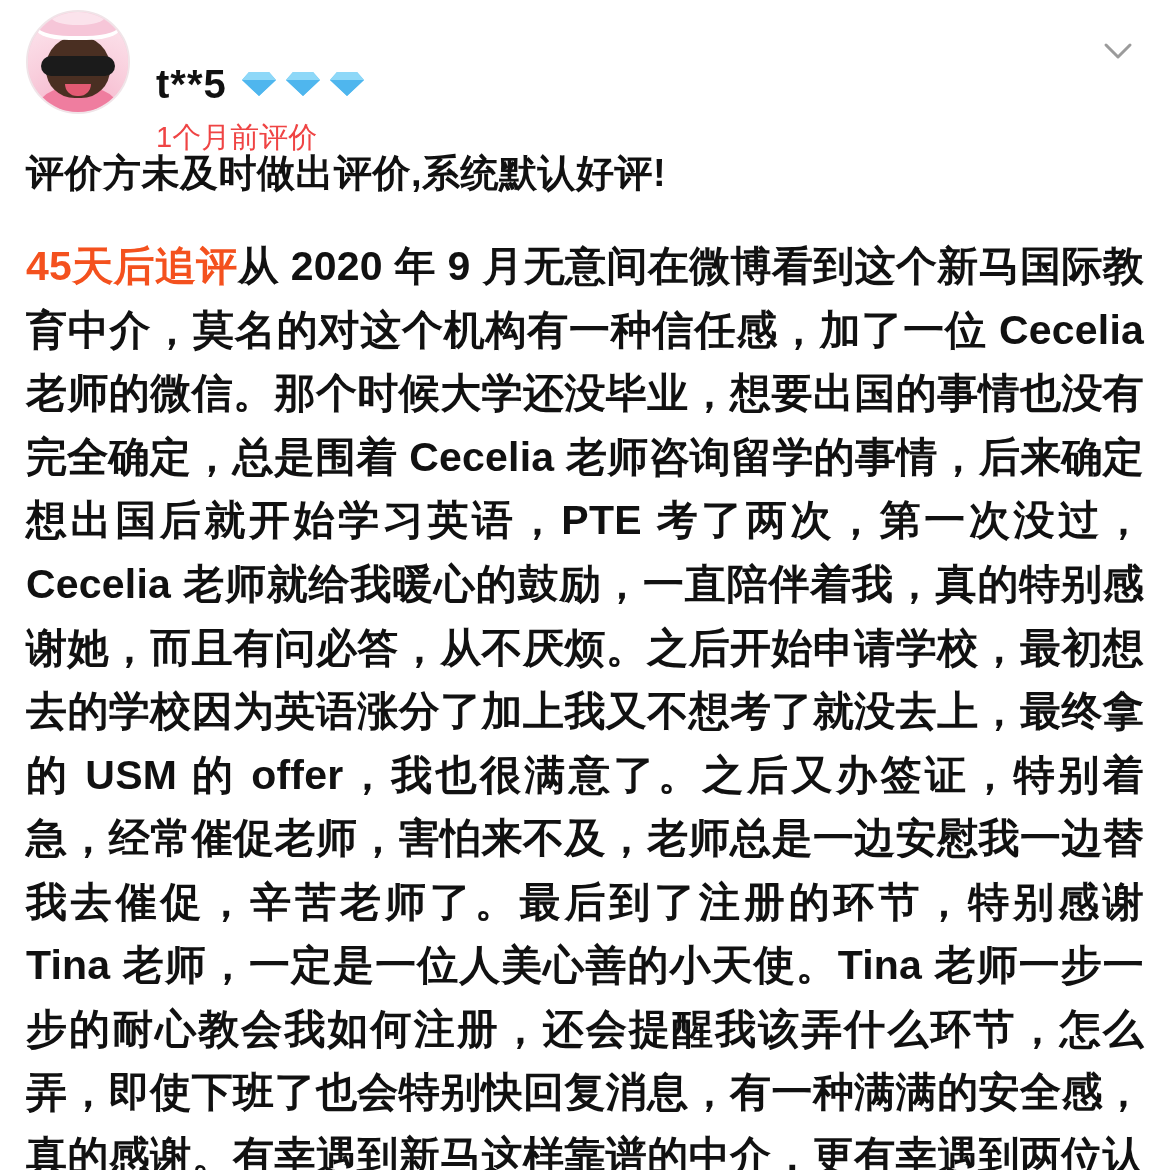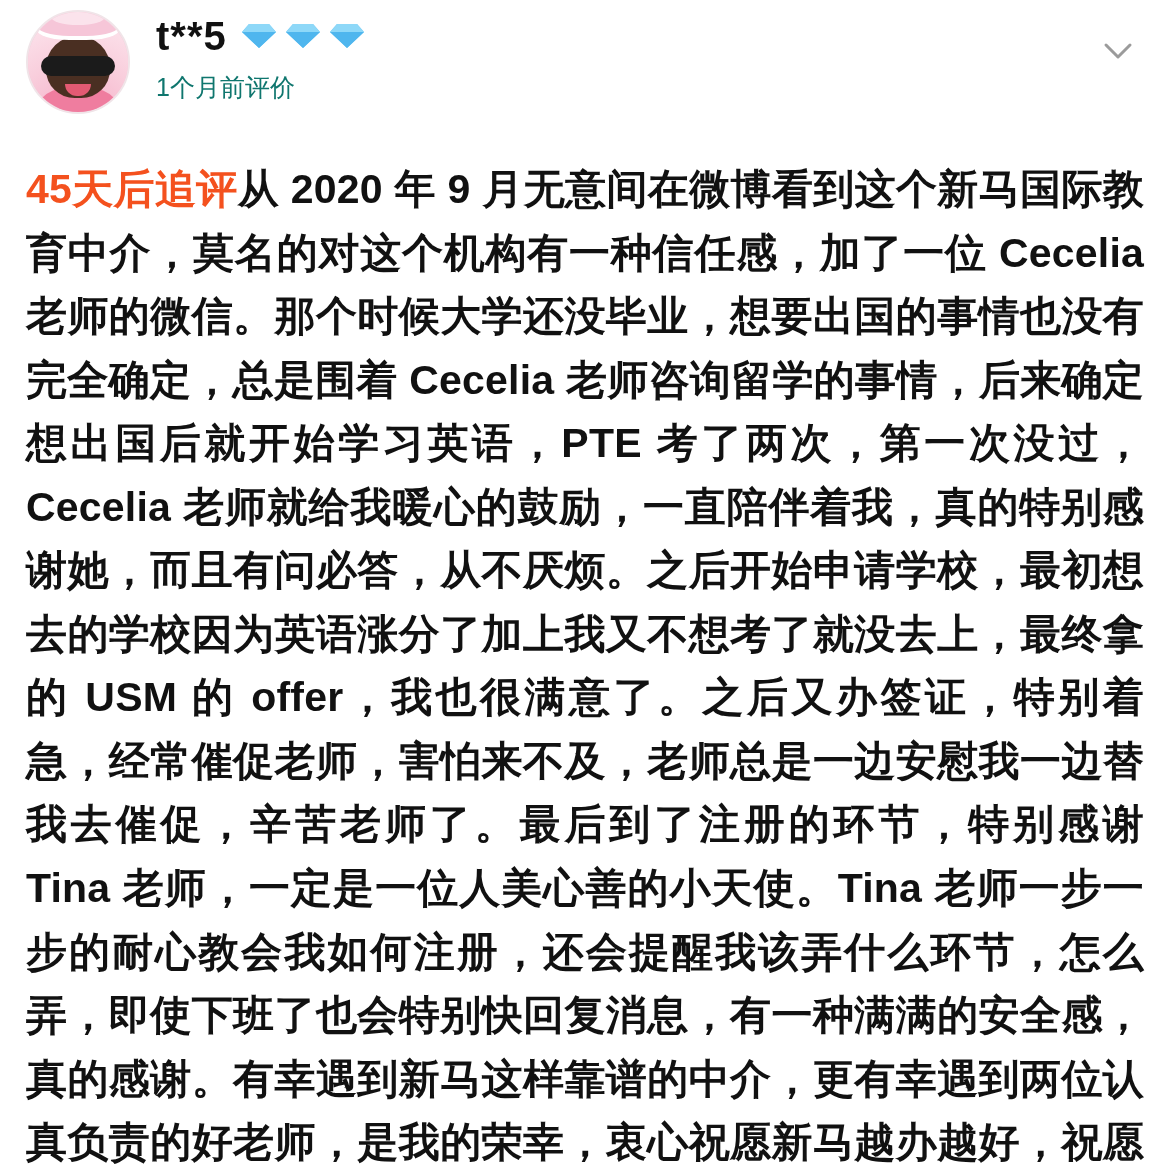--- a/index.html
+++ b/index.html
@@ -112,41 +112,42 @@
   .header-text {
     margin-left: 26px;
     padding-top: 4px;
     flex: 1 1 auto;
     min-width: 0;
   }
   .name-row {
     display: flex;
     align-items: center;
     gap: 14px;
+    margin-top: 48px;
   }
   .username {
     font-size: 40px;
     font-weight: bold;
     color: #111111;
     letter-spacing: 1px;
     line-height: 1.1;
   }
   .diamonds {
     display: flex;
     gap: 8px;
     align-items: center;
   }
   .diamond {
     width: 36px;
     height: 26px;
   }
   .timestamp {
     margin-top: 14px;
-    font-size: 25px;
-    color: #0f766e;
+    font-size: 29px;
+    color: #ef4444;
     line-height: 1.2;
   }
 
   .chevron {
     position: absolute;
     right: 4px;
     top: 18px;
     width: 44px;
     height: 44px;
     cursor: pointer;
@@ -216,18 +217,19 @@
         </div>
       </div>
       <div class="timestamp">1个月前评价</div>
     </div>
 
     <svg class="chevron" viewBox="0 0 44 44">
       <polyline points="10,17 22,29 34,17" fill="none" stroke="#9b9b9b" stroke-width="3" stroke-linecap="round" stroke-linejoin="round"></polyline>
     </svg>
   </div>
 
+  <div class="first-comment">评价方未及时做出评价,系统默认好评!</div>
 
   <div class="append-block">
     <span class="append-label">45天后追评</span><span>从 2020 年 9 月无意间在微博看到这个新马国际教育中介，莫名的对这个机构有一种信任感，加了一位 Cecelia 老师的微信。那个时候大学还没毕业，想要出国的事情也没有完全确定，总是围着 Cecelia 老师咨询留学的事情，后来确定想出国后就开始学习英语，PTE 考了两次，第一次没过，Cecelia 老师就给我暖心的鼓励，一直陪伴着我，真的特别感谢她，而且有问必答，从不厌烦。之后开始申请学校，最初想去的学校因为英语涨分了加上我又不想考了就没去上，最终拿的 USM 的 offer，我也很满意了。之后又办签证，特别着急，经常催促老师，害怕来不及，老师总是一边安慰我一边替我去催促，辛苦老师了。最后到了注册的环节，特别感谢 Tina 老师，一定是一位人美心善的小天使。Tina 老师一步一步的耐心教会我如何注册，还会提醒我该弄什么环节，怎么弄，即使下班了也会特别快回复消息，有一种满满的安全感，真的感谢。有幸遇到新马这样靠谱的中介，更有幸遇到两位认真负责的好老师，是我的荣幸，衷心祝愿新马越办越好，祝愿两位老师万事胜意！</span> 
   </div>
 
 </div>
 
 </body></html>

